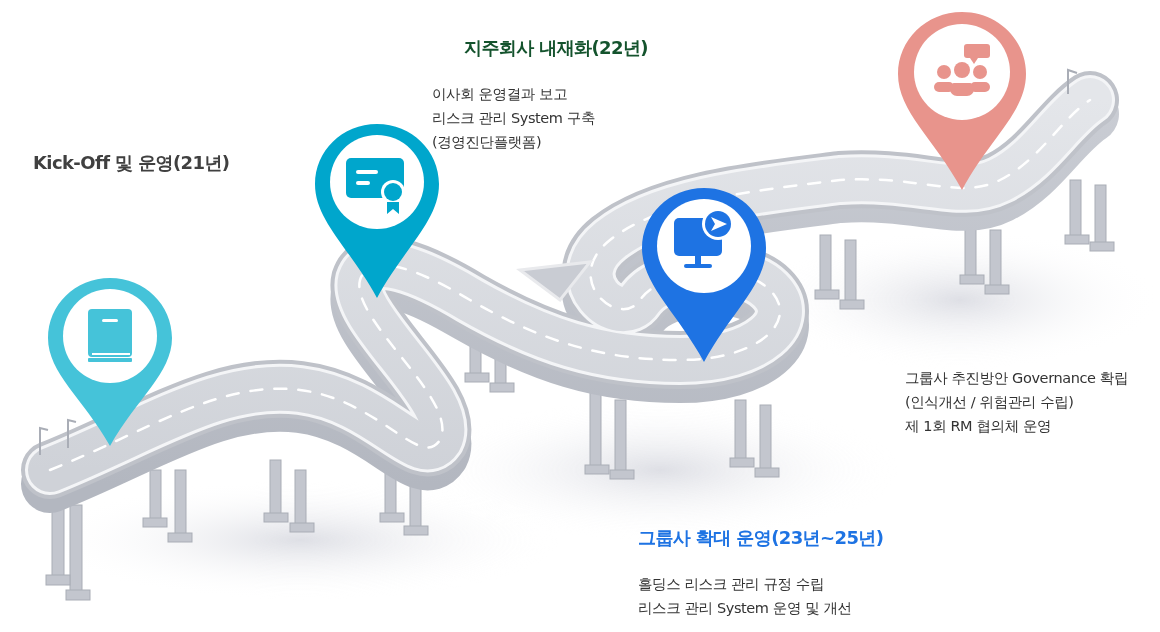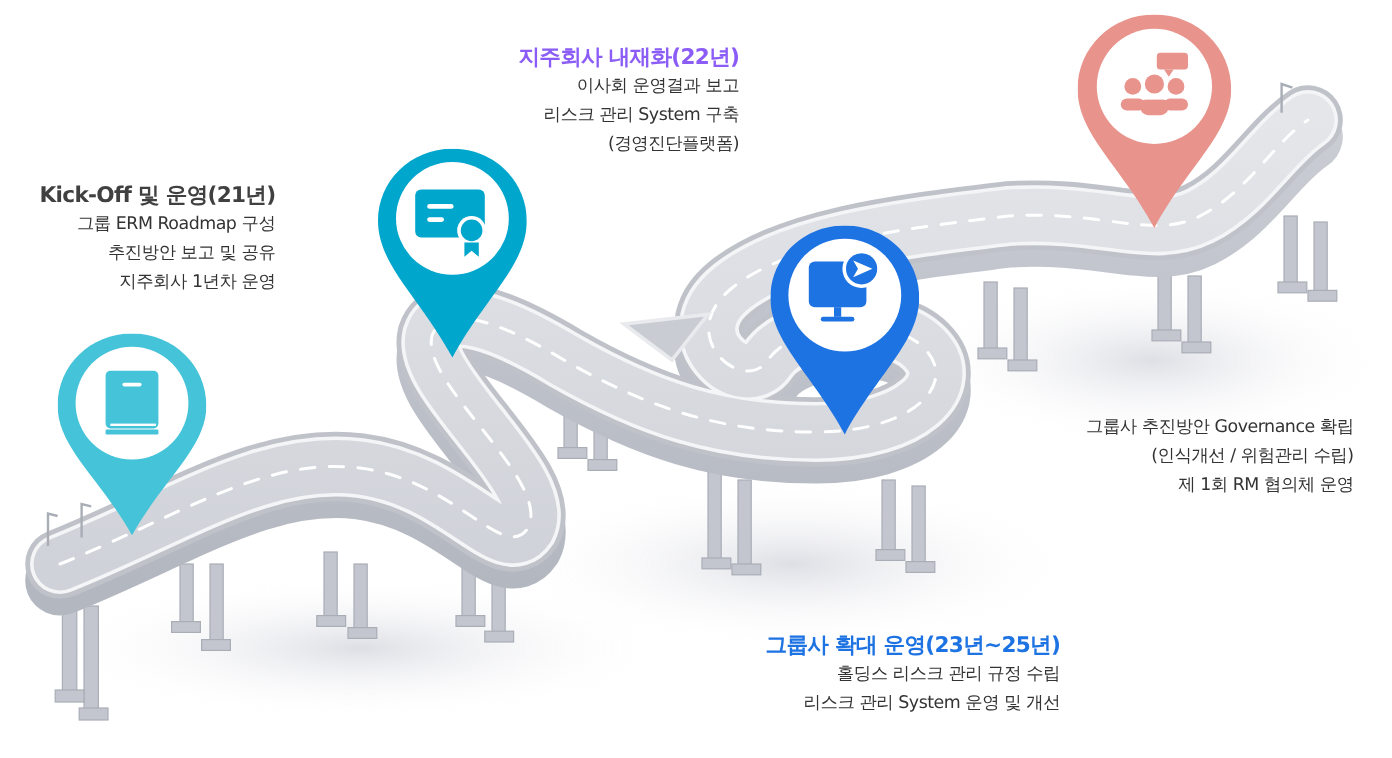--- a/index.html
+++ b/index.html
@@ -3,21 +3,21 @@
 <meta charset="utf-8">
 <style>
   html, body { margin:0; padding:0; background:#ffffff; }
   body { width:1160px; height:632px; position:relative; overflow:hidden;
          font-family:"DejaVu Sans", "Liberation Sans", sans-serif; }
   #stage { position:absolute; left:0; top:0; width:1160px; height:632px; }
   .road-svg { position:absolute; left:0; top:0; }
   .milestone { position:absolute; }
   .milestone .title { font-size:18px; font-weight:bold; letter-spacing:-0.6px; line-height:24px; white-space:nowrap; }
   .milestone .line { font-size:14.5px; color:#333333; line-height:24px; letter-spacing:-0.4px; white-space:nowrap; }
-  .milestone .lines { margin-top:0;text-align:right; }
+  .milestone .lines { margin-top:22px; }
   .pin { position:absolute; }
   .pin svg { display:block; }
 </style>
 </head>
 <body>
 
 <div id="stage">
 
   <svg class="road-svg" width="1160" height="632" viewBox="0 0 1160 632">
     <defs>
@@ -165,29 +165,24 @@
         <rect x="36" y="70" width="20" height="10" rx="5"></rect>
         <rect x="72" y="70" width="20" height="10" rx="5"></rect>
         <rect x="52" y="70" width="24" height="14" rx="7"></rect>
       </g>
       <rect x="55" y="69" width="18" height="2" fill="#ffffff"></rect>
     </svg>
   </div>
 
   <div class="milestone" style="left:33px; top:151px;">
     <div class="title" style="color:#404040;text-align:center;">Kick-Off 및 운영(21년)</div>
-    <div class="lines">
-      <div class="line">그룹 ERM Roadmap 구성</div>
-      <div class="line">추진방안 보고 및 공유</div>
-      <div class="line">지주회사 1년차 운영</div>
-    </div>
   </div>
 
   <div class="milestone" style="left:432px; top:36px;">
-    <div class="title" style="color:#8b5cf6;">지주회사 내재화(22년)</div>
+    <div class="title" style="color:#14532d;margin-left:32px;">지주회사 내재화(22년)</div>
     <div class="lines">
       <div class="line">이사회 운영결과 보고</div>
       <div class="line">리스크 관리 System 구축</div>
       <div class="line">(경영진단플랫폼)</div>
     </div>
   </div>
 
   <div class="milestone" style="left:638px; top:526px;">
     <div class="title" style="color:#1e73e3;">그룹사 확대 운영(23년~25년)</div>
     <div class="lines">

